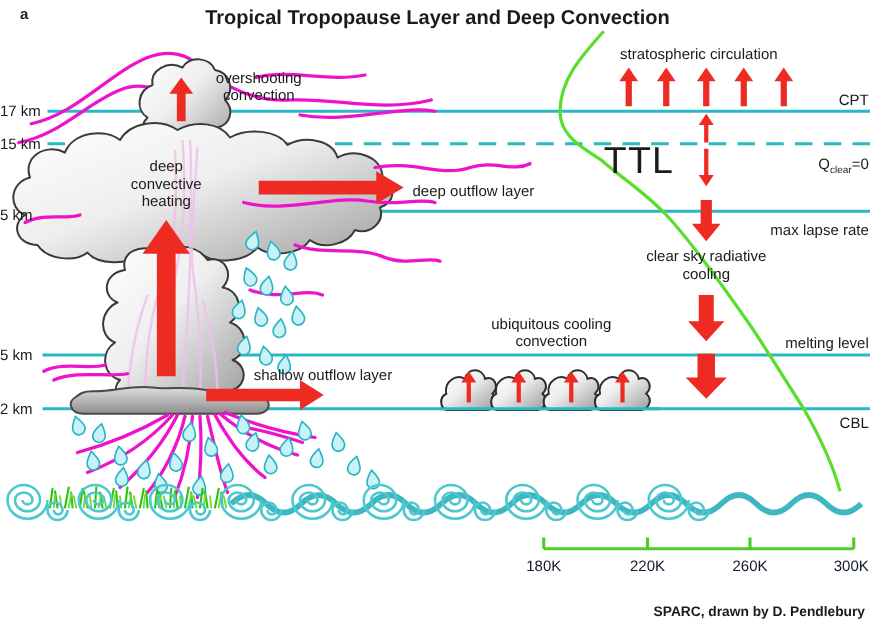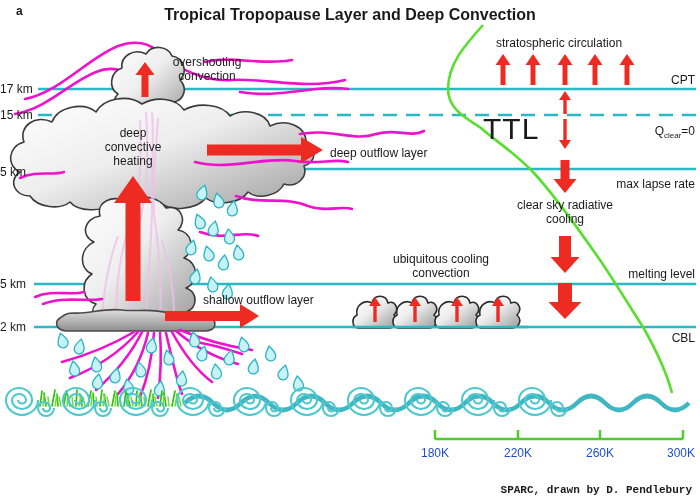--- a/index.html
+++ b/index.html
@@ -6,24 +6,24 @@
   #stage{position:relative;width:700px;height:500px;background:#fff;overflow:hidden;
          font-family:"Liberation Sans","DejaVu Sans",sans-serif;color:#1a1a1a;}
   #art{position:absolute;left:0;top:0;}
   .lbl{position:absolute;font-size:12px;line-height:1.18;white-space:nowrap;}
   .wrap{white-space:normal;text-align:center;}
   #title{left:0;right:0;top:6px;text-align:center;font-size:16px;font-weight:bold;}
   #figlab{left:16px;top:4px;font-size:12px;font-weight:bold;}
   .alt{width:34px;}
   .ralt{right:5px;text-align:right;}
   #ttl{left:483px;top:111px;font-size:30px;letter-spacing:1px;}
-  .green{color:#1d4ed8;}
+  .green{color:#0f172a;}
   .tick{position:absolute;width:50px;text-align:center;font-size:12px;top:446px;}
   #temp-label{left:512px;top:466px;width:100px;text-align:center;font-size:13px;}
-  #credit{right:8px;top:484px;font-size:11px;font-weight:bold;font-family:Liberation Mono, monospace;}
+  #credit{right:8px;top:484px;font-size:11px;font-weight:bold;}
 </style>
 </head>
 <body>
 
 <div id="stage">
 
 <svg id="art" width="700" height="500" viewBox="0 0 700 500">
   <defs>
     <linearGradient id="cg" x1="0" y1="0" x2="1" y2="1">
       <stop offset="0" stop-color="#ffffff"></stop>

